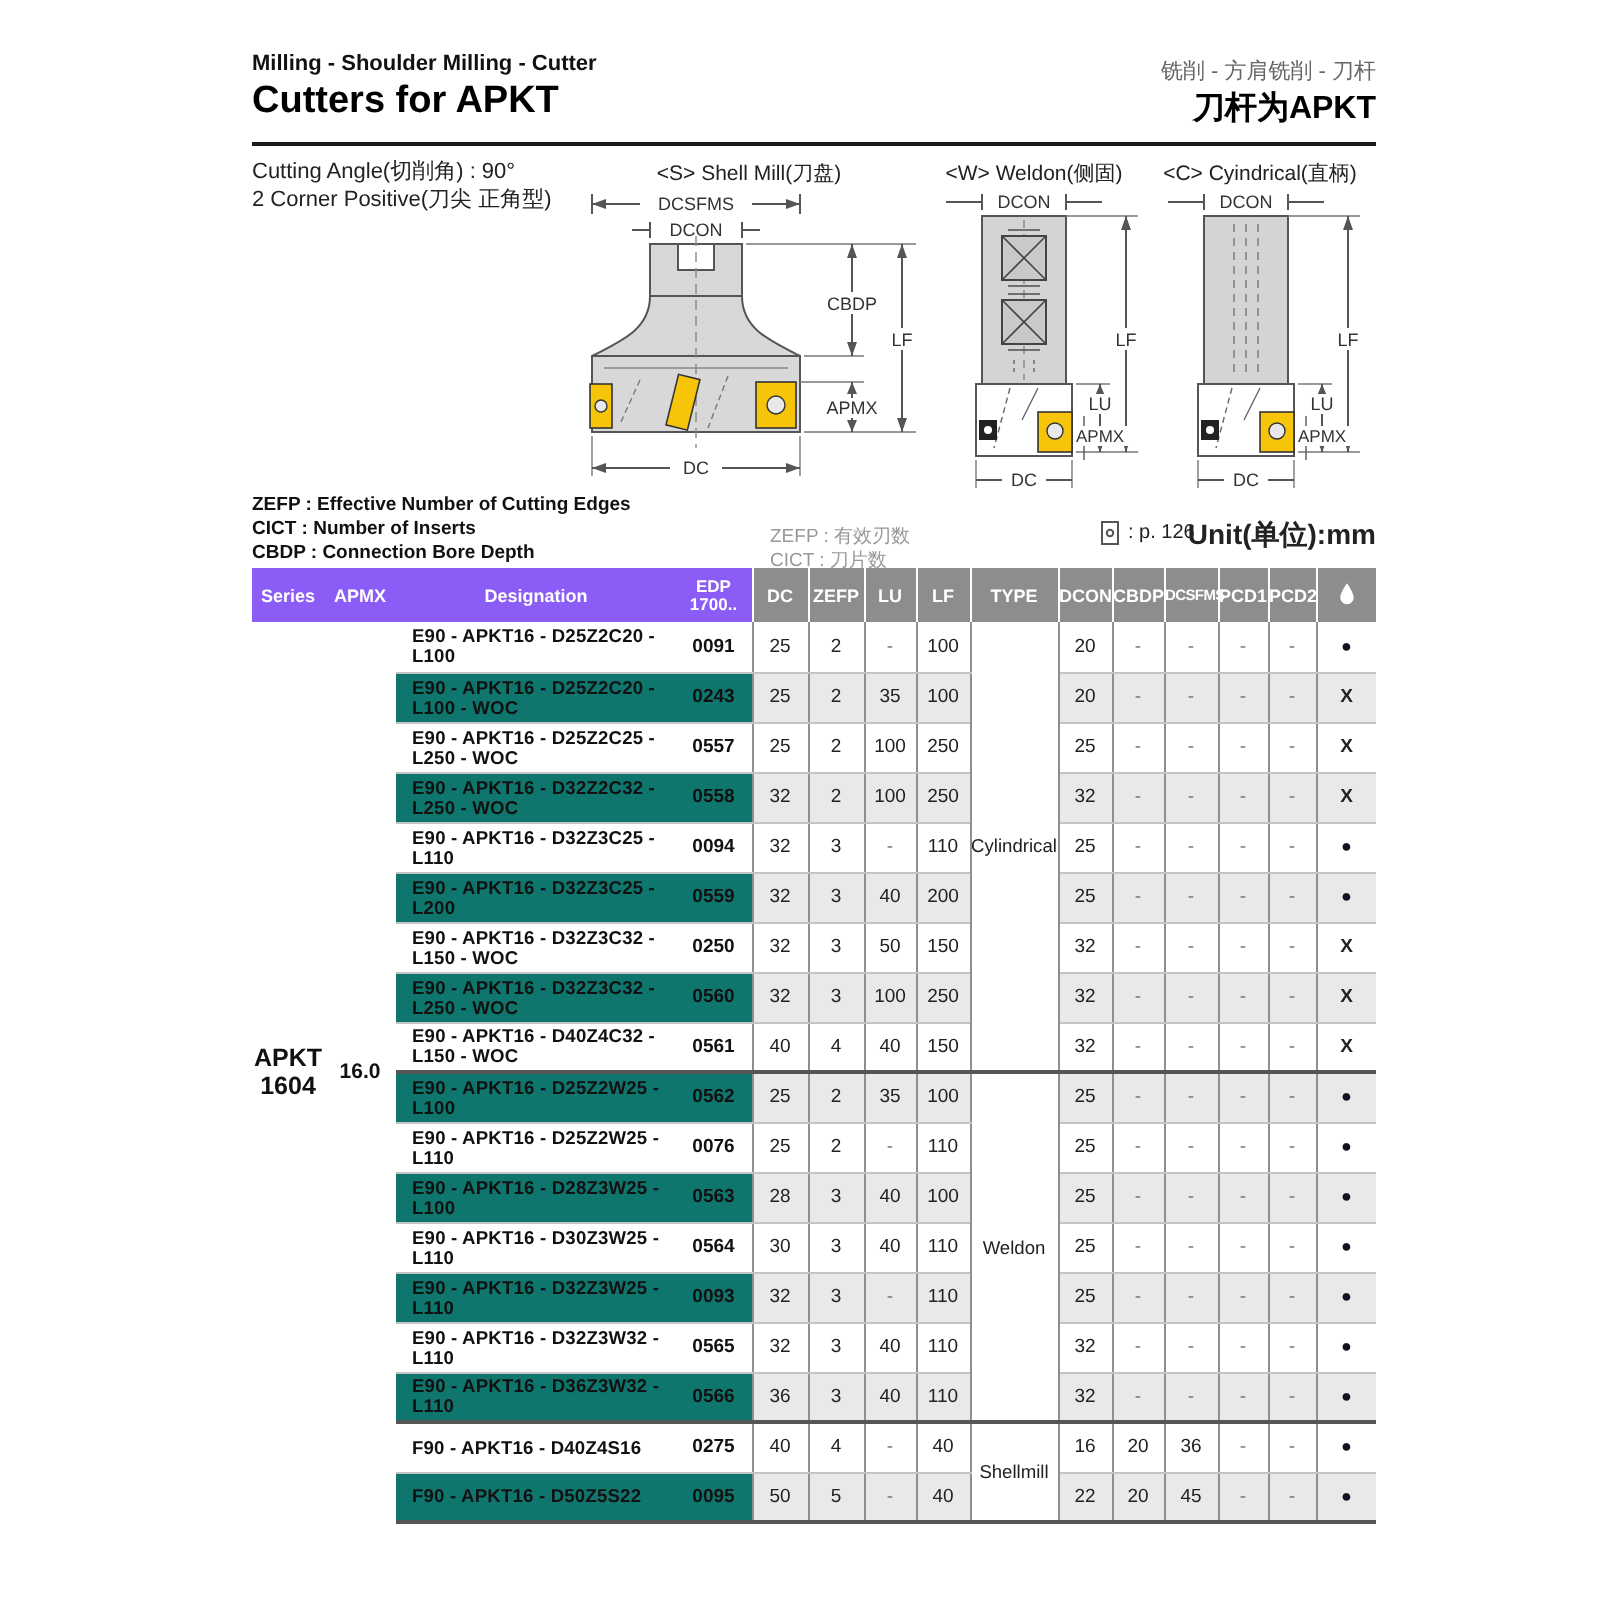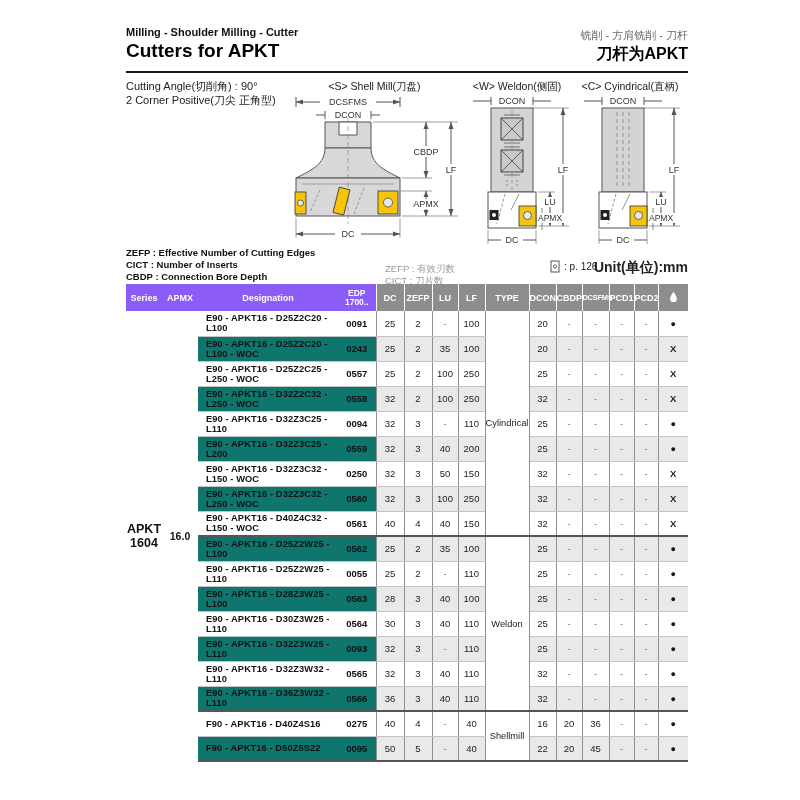--- a/index.html
+++ b/index.html
@@ -462,21 +462,21 @@
             <td class="type" rowspan="7">Weldon</td>
             <td class="num">25</td>
             <td class="num dash">-</td>
             <td class="num dash">-</td>
             <td class="num dash">-</td>
             <td class="num dash">-</td>
             <td class="stock"><span class="dot">●</span></td>
           </tr>
           <tr class="odd">
             <td class="des">E90 - APKT16 - D25Z2W25 - L110</td>
-            <td class="edp">0055</td>
+            <td class="edp">0076</td>
             <td class="num">25</td>
             <td class="num">2</td>
             <td class="num dash">-</td>
             <td class="num">110</td>
             <td class="num">25</td>
             <td class="num dash">-</td>
             <td class="num dash">-</td>
             <td class="num dash">-</td>
             <td class="num dash">-</td>
             <td class="stock"><span class="dot">●</span></td>

